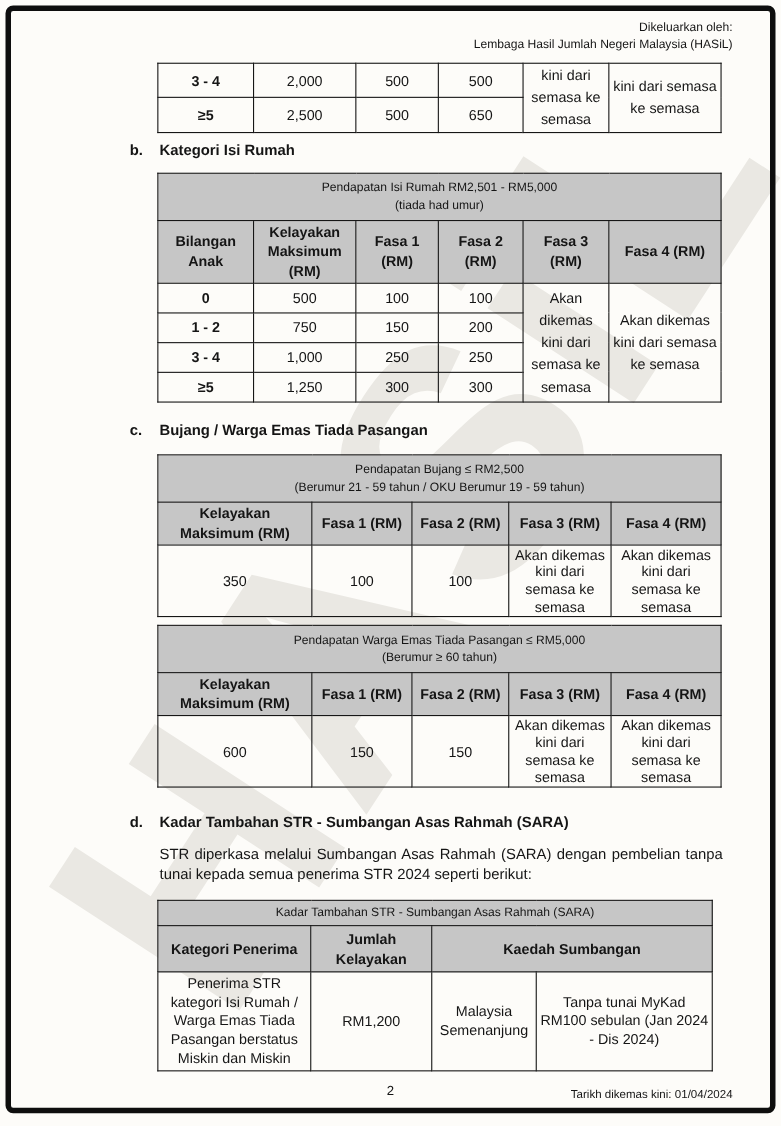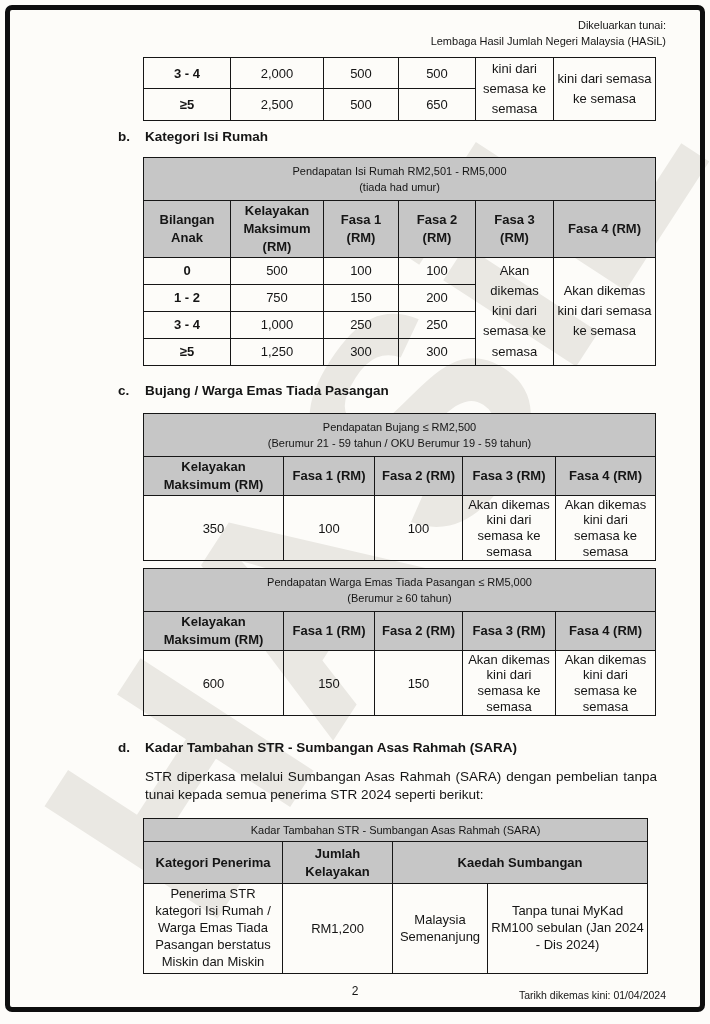--- a/index.html
+++ b/index.html
@@ -32,21 +32,21 @@
 </style>
 </head>
 <body>
 
 <div class="page">
   <div class="watermark">HASiL</div>
 
   <div class="content">
 
     <div class="hdr-right">
-      <div>Dikeluarkan tunai:</div>
+      <div>Dikeluarkan oleh:</div>
       <div>Lembaga Hasil Jumlah Negeri Malaysia (HASiL)</div>
     </div>
 
     <table class="doc" style="left:143px; top:57px; width:512px;">
       <colgroup>
           <col style="width:87px">
           <col style="width:93px">
           <col style="width:75px">
           <col style="width:77px">
           <col style="width:78px">

